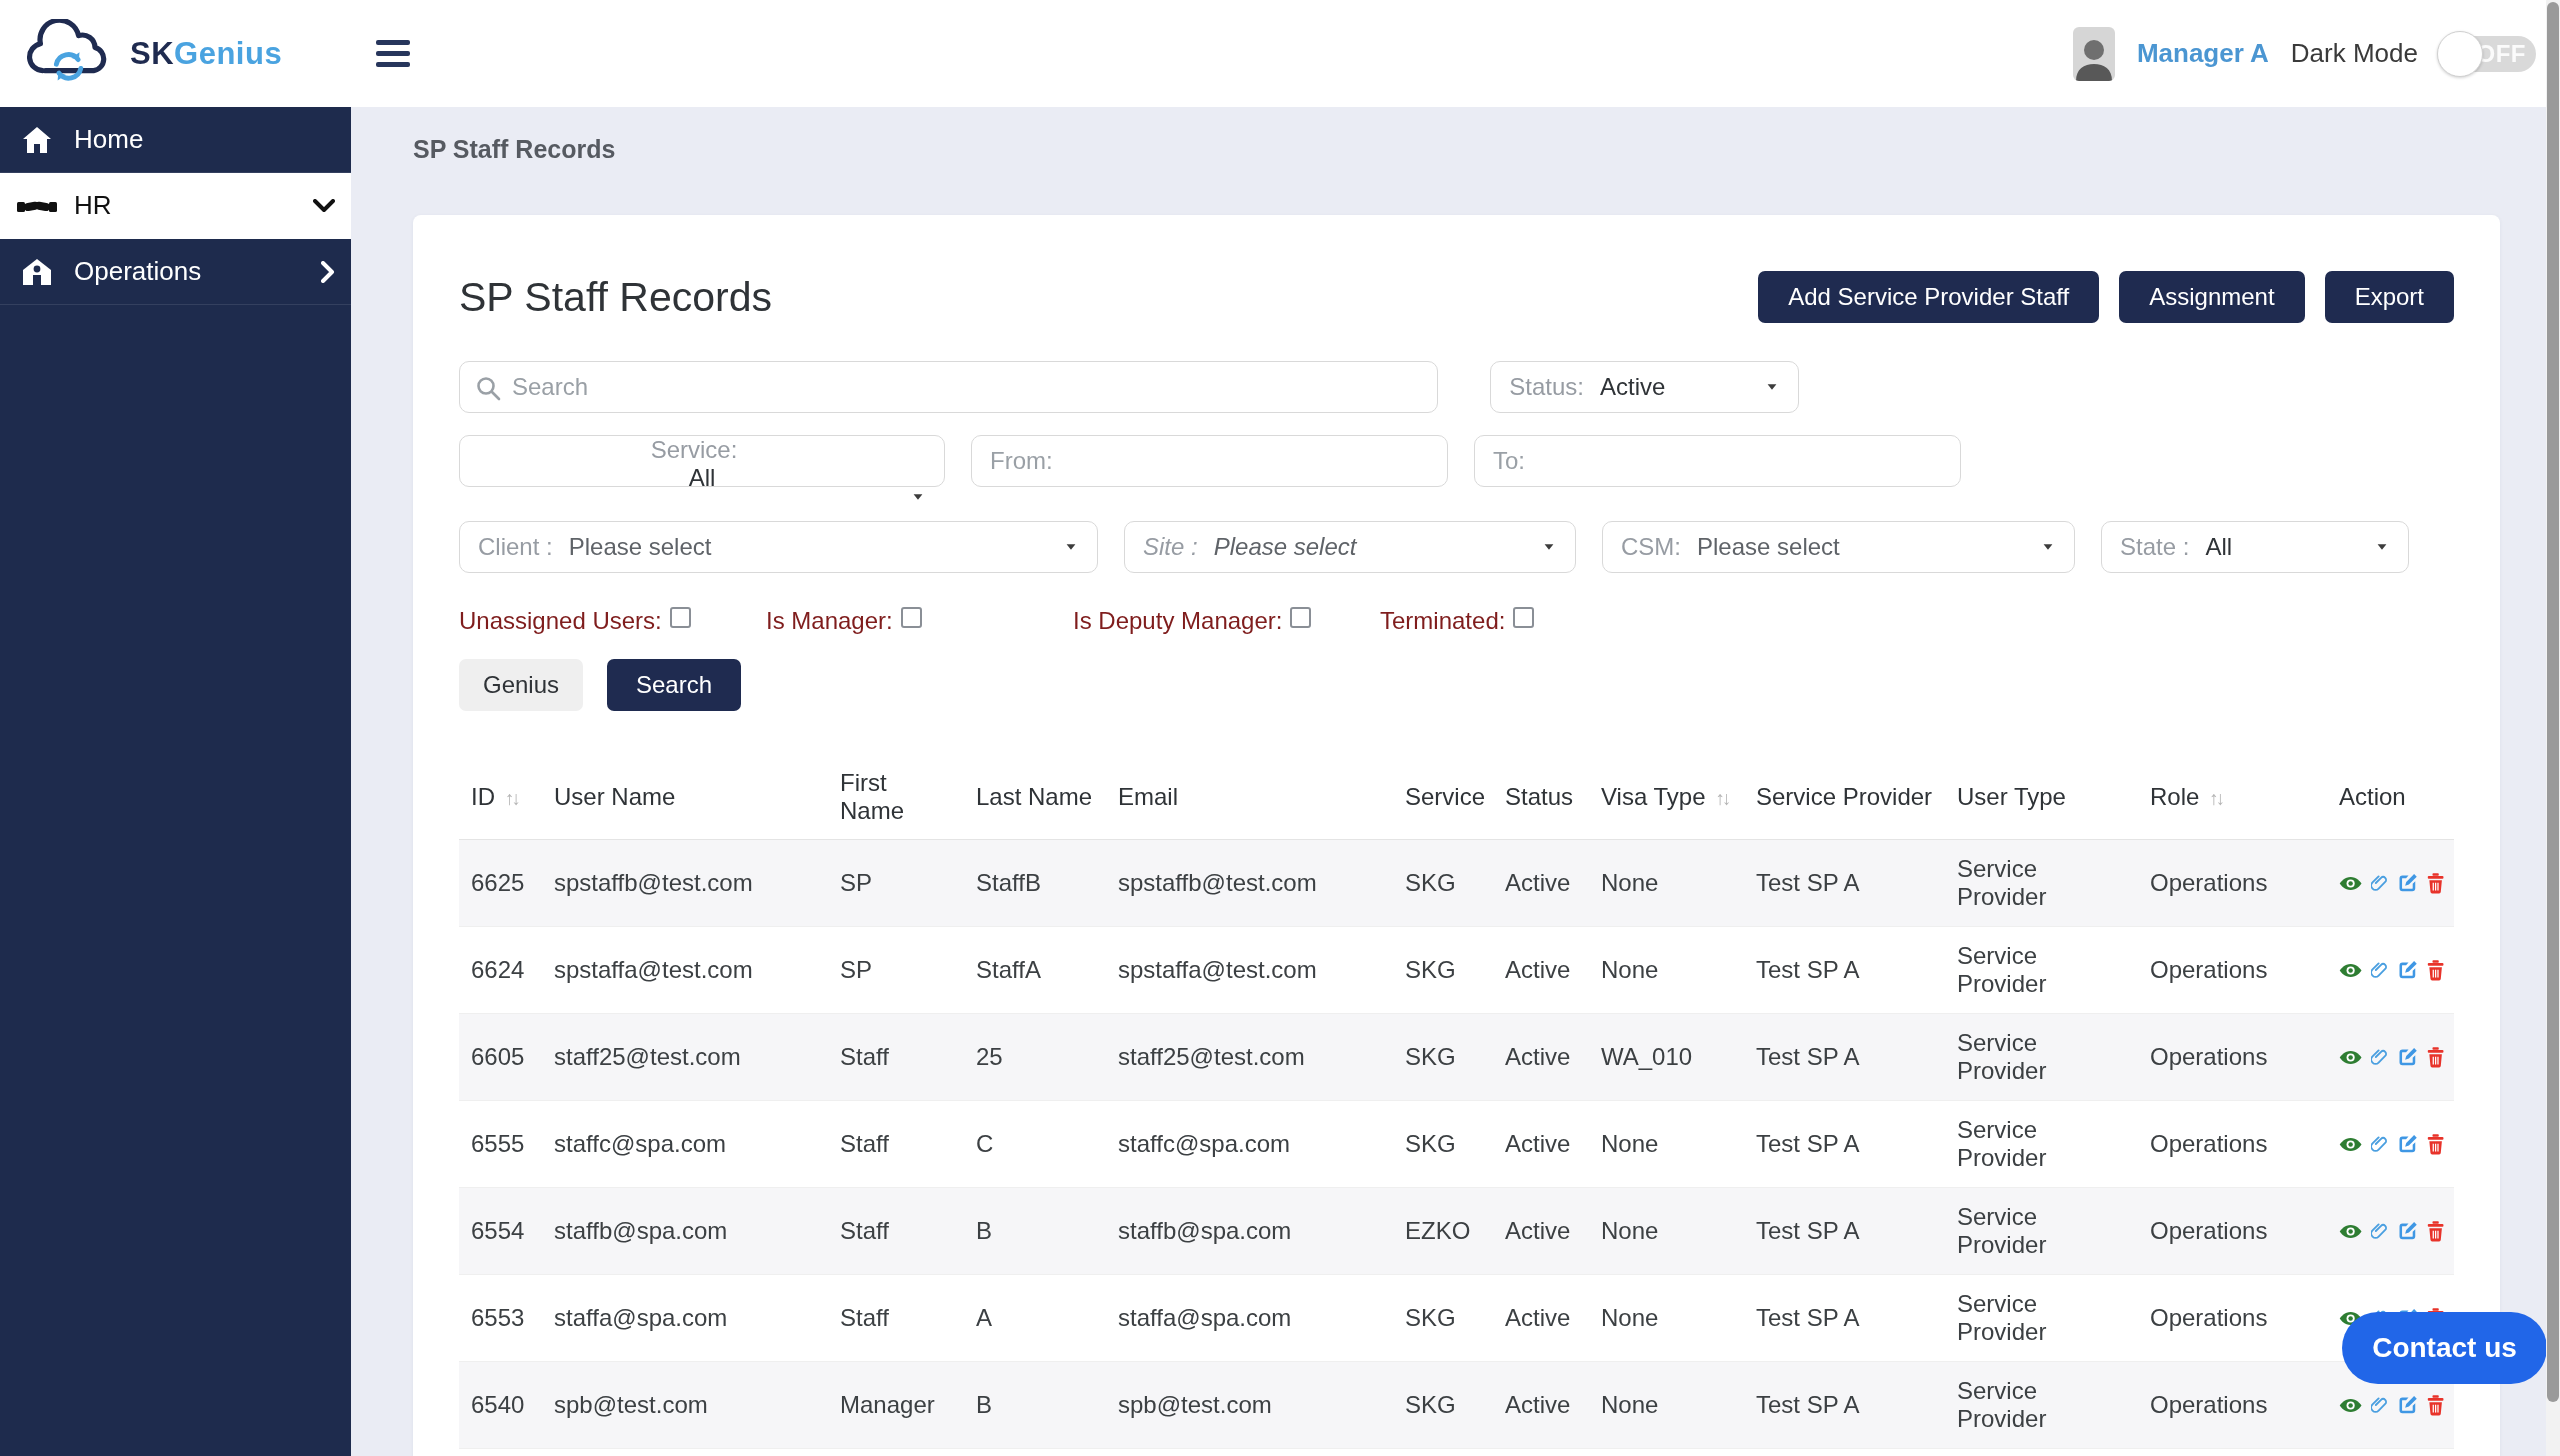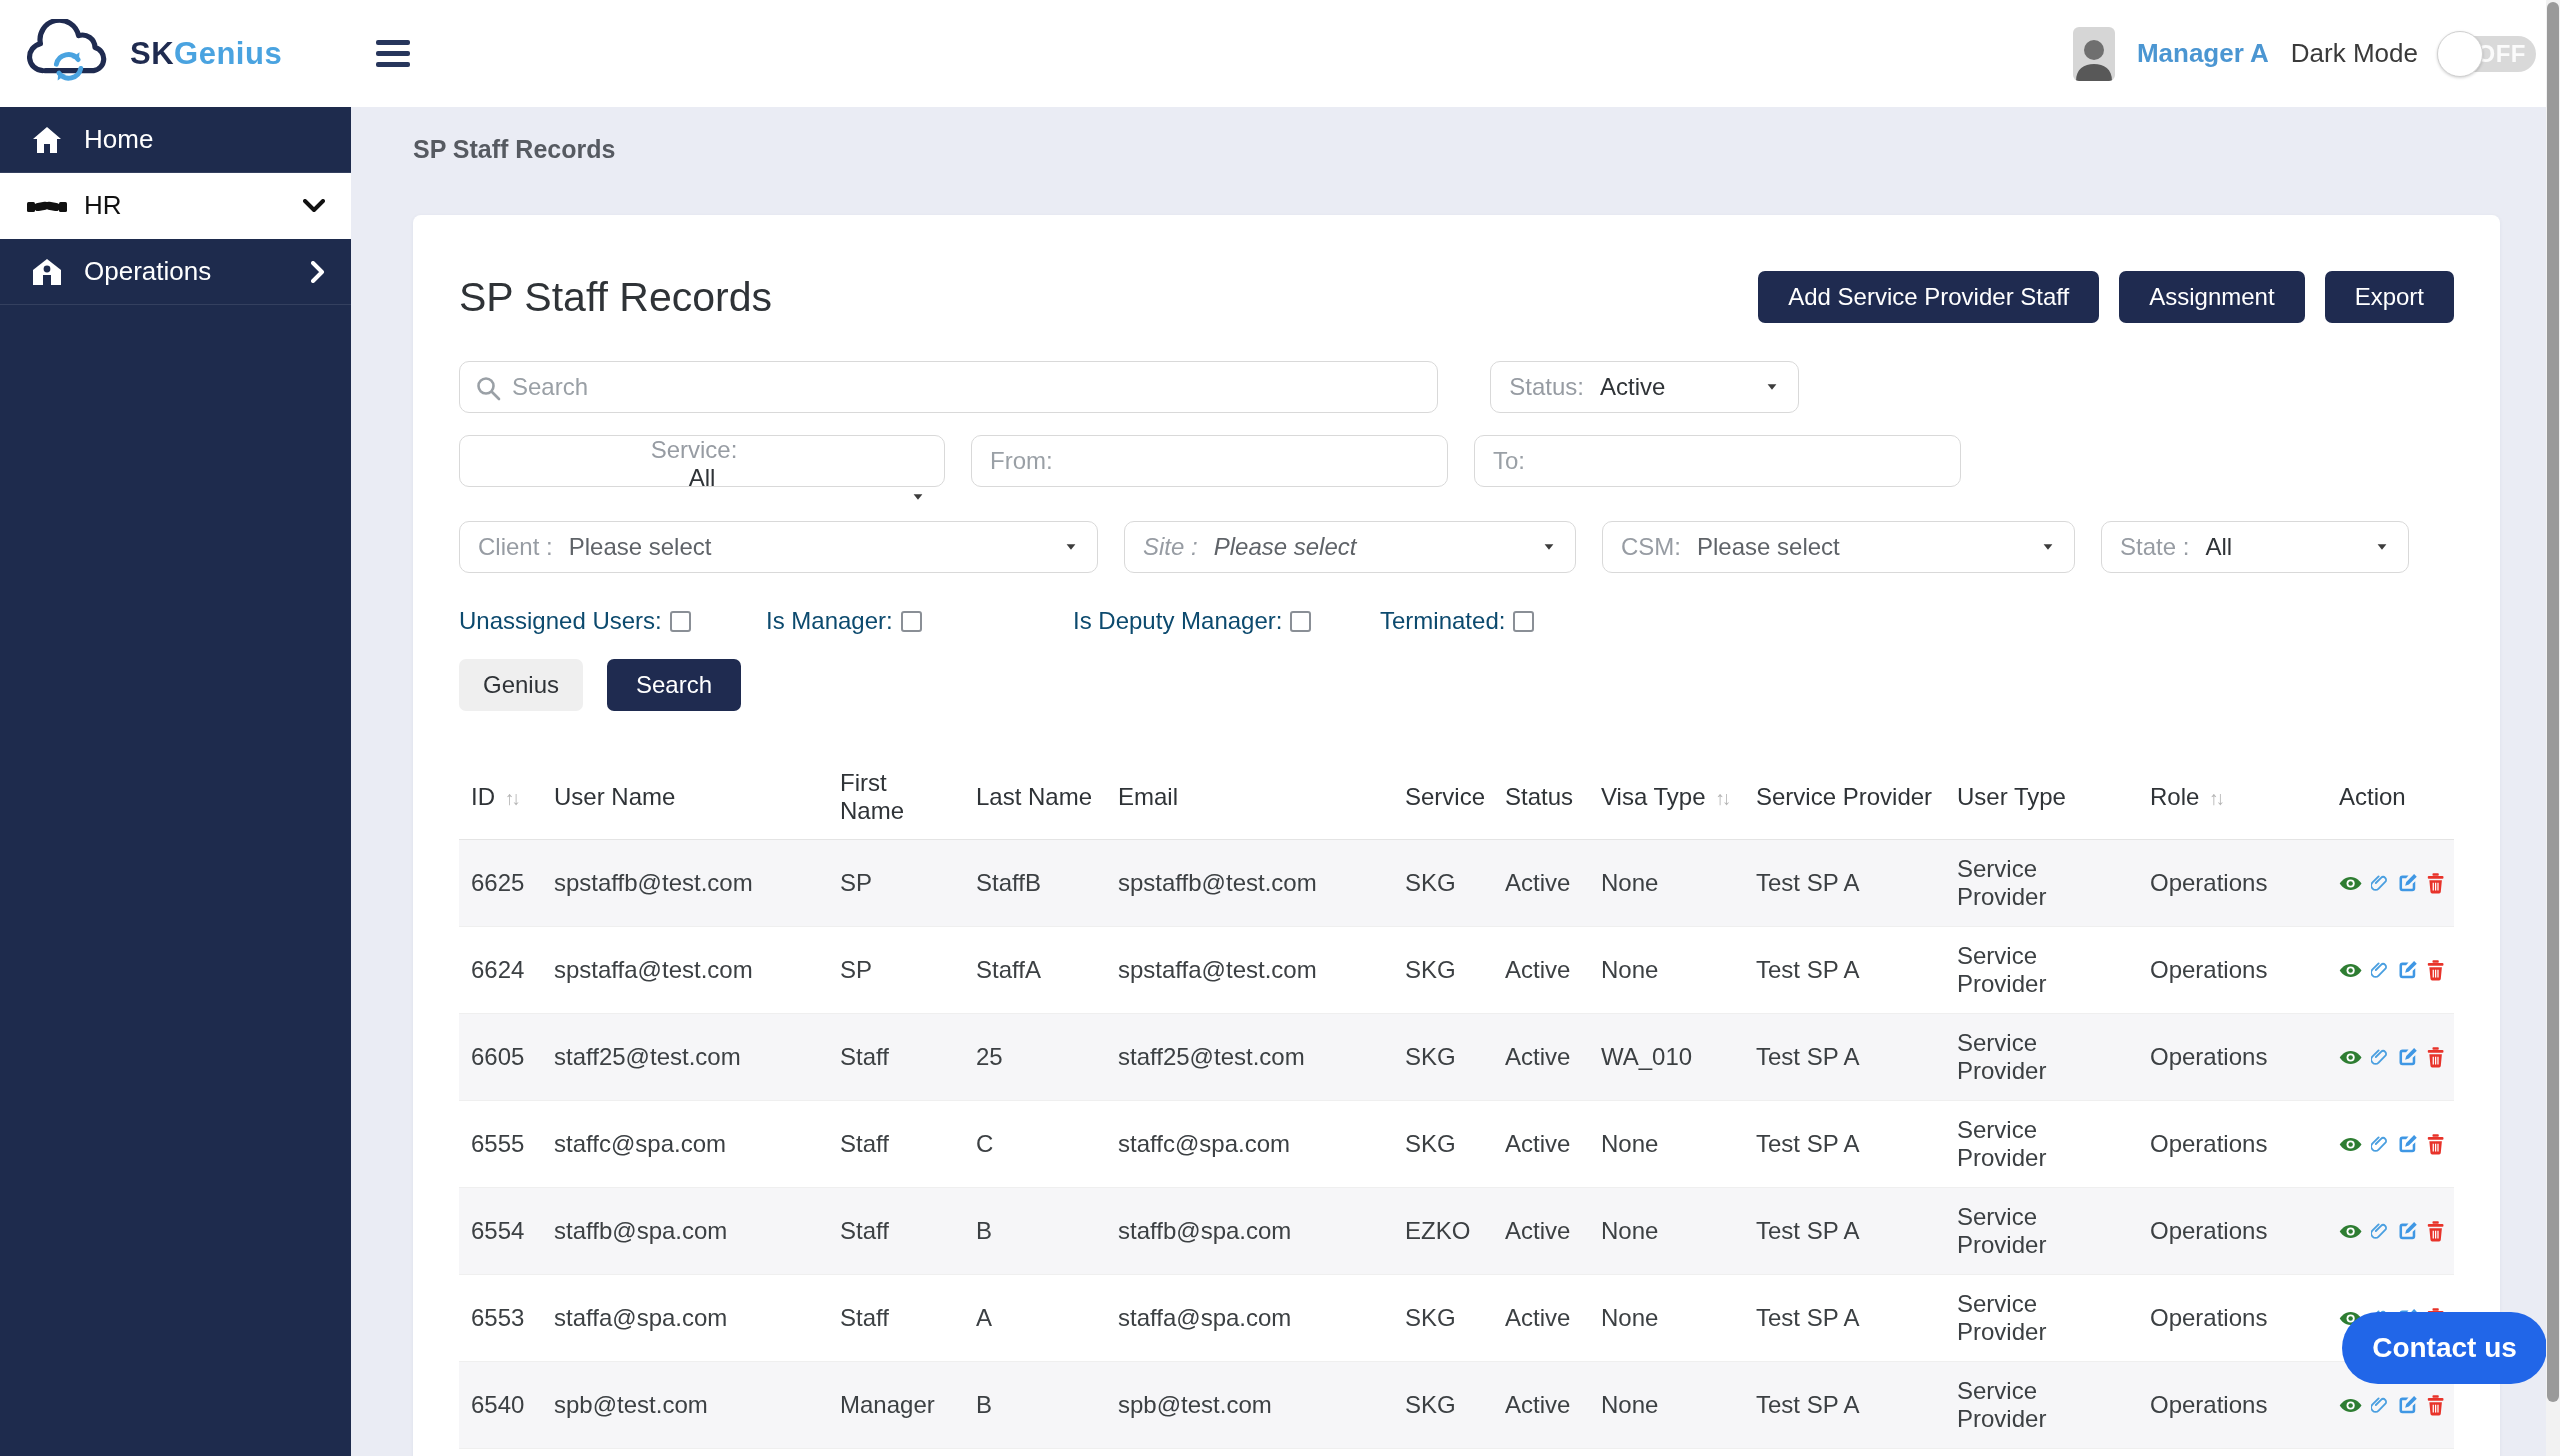--- a/index.html
+++ b/index.html
@@ -17,21 +17,21 @@
   .topbar-right { margin-left:auto; display:flex; align-items:center; gap:22px; padding-right:24px; }
   .avatar { width:42px; height:54px; border-radius:6px; background:#d6d6d6; overflow:hidden; display:flex; align-items:flex-end; justify-content:center; }
   .user-name { color:#4b96d2; font-weight:bold; font-size:26px; }
   .dm-label { color:#3a3a3a; font-size:26px; }
   .toggle { position:relative; width:96px; height:36px; background:#d9d9d9; border-radius:18px; display:flex; align-items:center; justify-content:flex-end; padding-right:10px; cursor:pointer; }
   .toggle-knob { position:absolute; left:-3px; top:-5px; width:46px; height:46px; border-radius:50%; background:#fff; border:1px solid #d0d0d0; box-shadow:0 1px 3px rgba(0,0,0,.18); }
   .toggle-state { color:#fbfbfb; font-weight:bold; font-size:24px; letter-spacing:.5px; }
 
   
   .sidebar { position:absolute; top:107px; left:0; width:351px; height:1349px; background:#1e2b4d; z-index:4; }
-  .side-item { height:66px; display:flex; align-items:center; padding:0 26px; color:#fff; font-size:26px; cursor:pointer; border-bottom:1px solid rgba(255,255,255,.10); }
+  .side-item { height:66px; display:flex; align-items:center; padding:0 16px; color:#fff; font-size:26px; cursor:pointer; border-bottom:1px solid rgba(255,255,255,.10); }
   .side-item .s-icon { width:42px; display:flex; justify-content:center; margin-right:16px; }
   .side-item.active { background:#ffffff; color:#111; }
   .side-chevron { margin-left:auto; display:flex; }
 
   
   .main { position:absolute; top:107px; left:351px; width:2209px; height:1349px; padding:28px 60px 0 62px; }
   .breadcrumb { font-size:25px; font-weight:bold; color:#565a61; height:34px; }
   .card { margin-top:46px; background:#fff; border-radius:8px; box-shadow:0 1px 4px rgba(40,50,90,.06); padding:56px 46px 42px 46px; min-height:1210px; }
 
   .title-row { display:flex; align-items:center; }
@@ -52,21 +52,21 @@
   .selectbox { cursor:pointer; }
   .sel-label { color:#979ca3; margin-right:16px; white-space:nowrap; }
   .sel-value { color:#2f3337; white-space:nowrap; }
   .sel-value.muted { color:#5f6368; }
   .caret { margin-left:auto; width:0; height:0; border-left:8px solid transparent; border-right:8px solid transparent; border-top:10px solid #3c3c3c; }
 
   .w-status { width:313px; } .w-service { width:486px;flex-direction:column; } .w-from { width:477px; } .w-to { width:487px; }
   .w-client { width:639px; } .w-site { width:452px;font-style:italic; } .w-csm { width:473px; } .w-state { width:308px; }
 
   .chk-row { display:flex; margin-top:34px; }
-  .chk-item { display:flex; align-items:center; font-size:24px; color:#0c4a6e; width:307px; }
+  .chk-item { display:flex; align-items:flex-start; font-size:24px; color:#7f1d1d; width:307px; }
   .chk-item:last-child { width:auto; }
   .chk-box { width:21px; height:21px; border:2px solid #8a8f96; border-radius:3px; background:#fff; margin-left:8px; cursor:pointer; }
 
   .fbtn-row { display:flex; gap:24px; margin-top:24px; }
   .btn-clear { background:#efefef; color:#2f3337; border:none; border-radius:7px; font-size:24px; height:52px; width:124px; font-family:inherit; cursor:pointer; }
   .btn-search { background:#1f2b50; color:#fff; border:none; border-radius:7px; font-size:24px; height:52px; width:134px; font-family:inherit; cursor:pointer; }
 
   
   table { width:100%; border-collapse:collapse; margin-top:44px; table-layout:fixed; }
   th { text-align:left; font-size:24px; color:#2f3337; font-weight:500; padding:14px 10px; border-bottom:1px solid #e4e4e4; }

